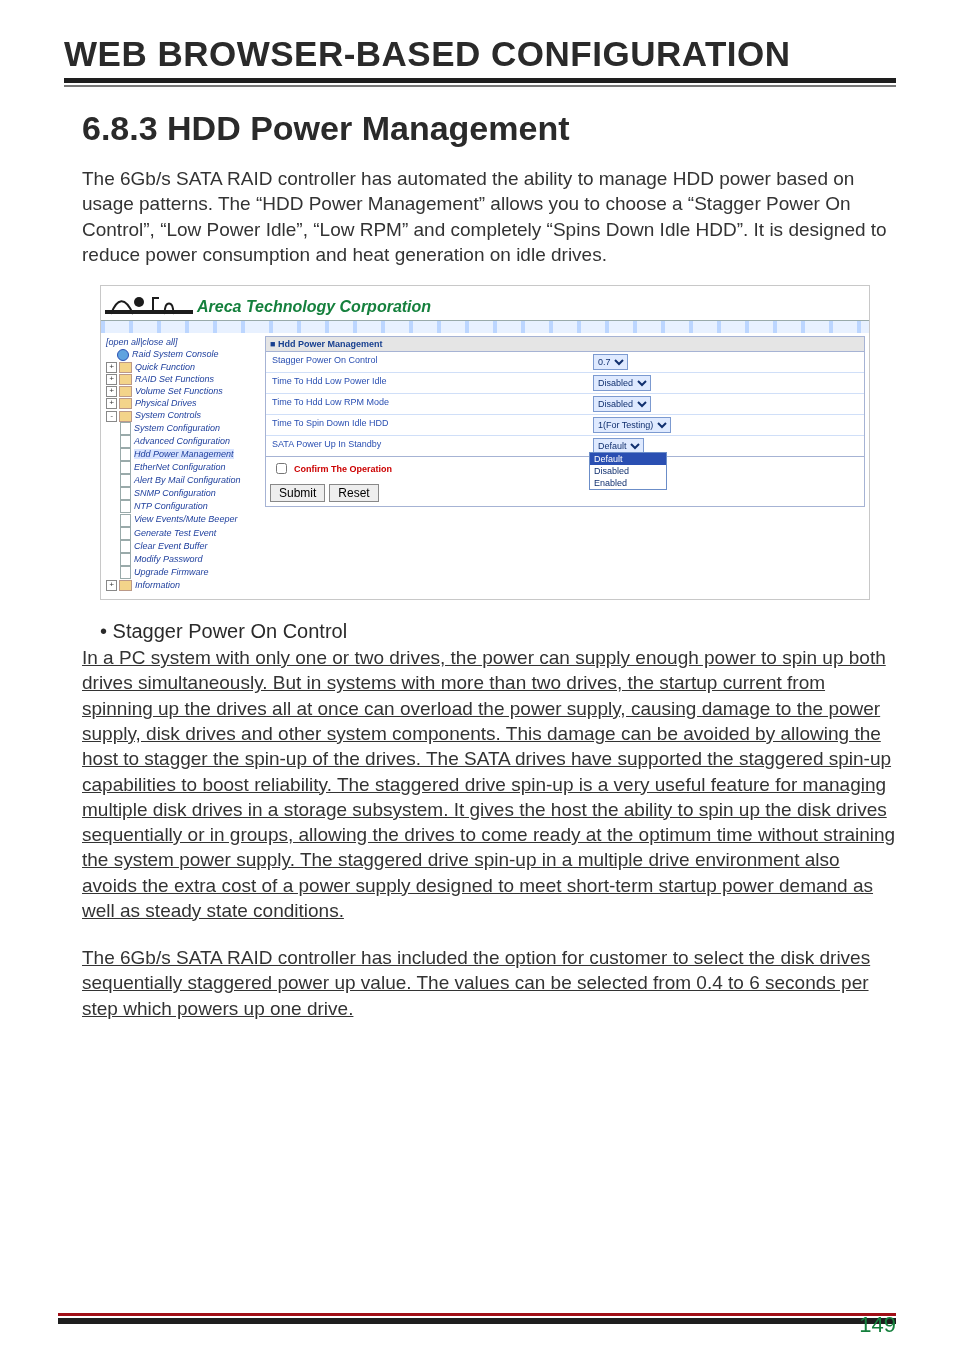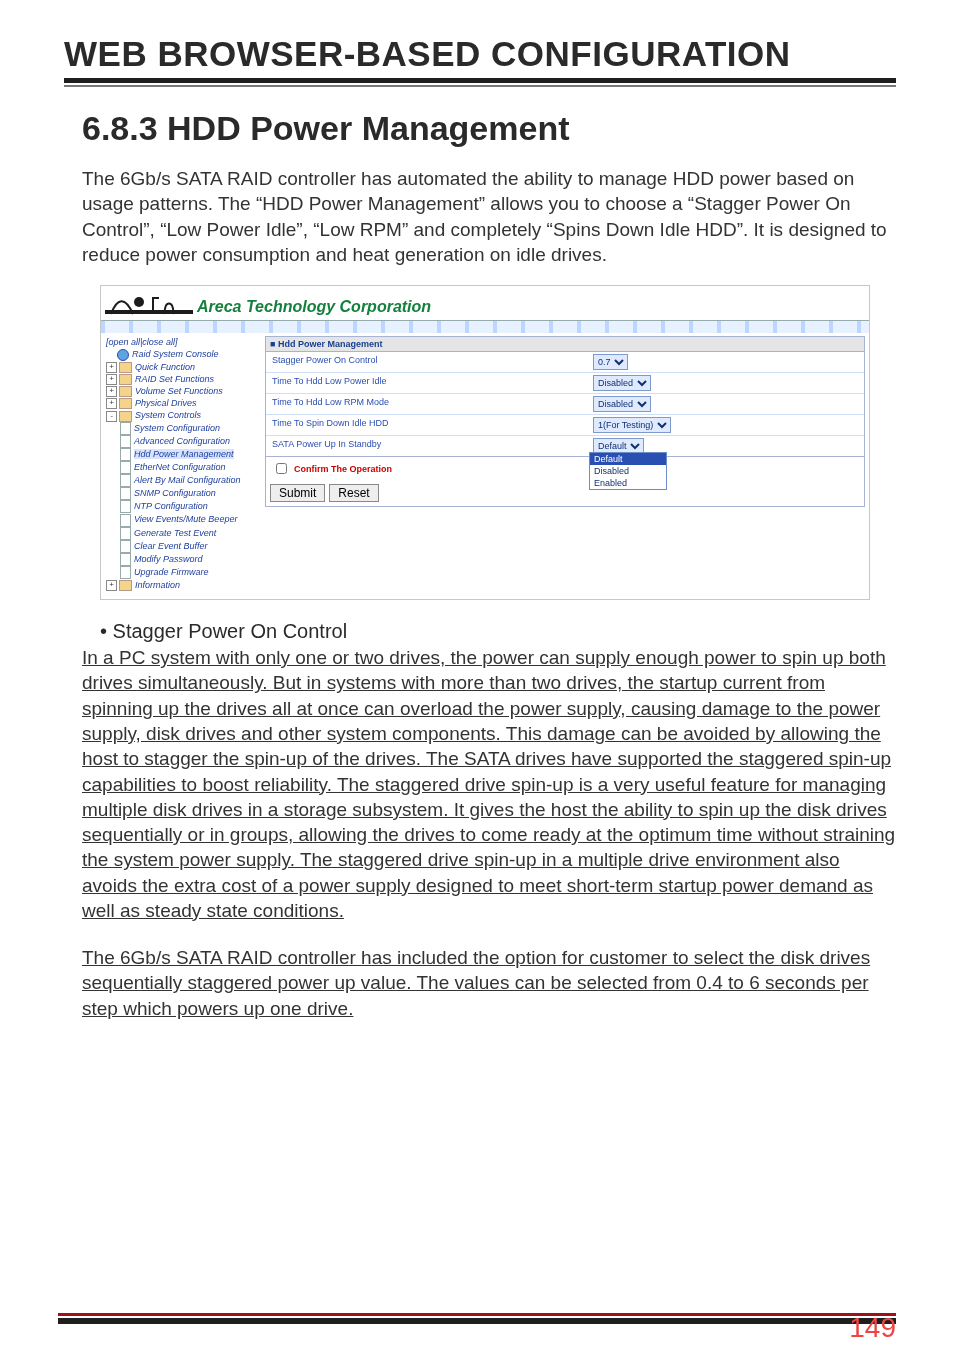--- a/index.html
+++ b/index.html
@@ -151,21 +151,21 @@
   .btn-row { padding:4px 4px; display:flex; gap:4px; }
   .btn-row button {
     font-size:12px; padding:0 8px; height:18px;
     background:#eee; border:1px solid #888;
   }
 
   
   .footer-rules { position: absolute; left:58px; right:58px; bottom:30px; }
   .footer-rules .r1{ border:none; border-top:3px solid #a10f17; margin:0 0 2px 0;}
   .footer-rules .r2{ border:none; border-top:6px solid #1e1e1e; margin:0;}
-  .page-num { position:absolute; right:58px; bottom:10px; font-size:28px; color:#ef4444;}
+  .page-num { position:absolute; right:58px; bottom:16px; font-size:22px; color:#15803d;}
 </style>
 </head>
 <body>
 
 <div class="page">
 
   <h1 class="main-title">WEB BROWSER-BASED CONFIGURATION</h1>
   <hr class="rule-thick">
   <hr class="rule-thin">
 

